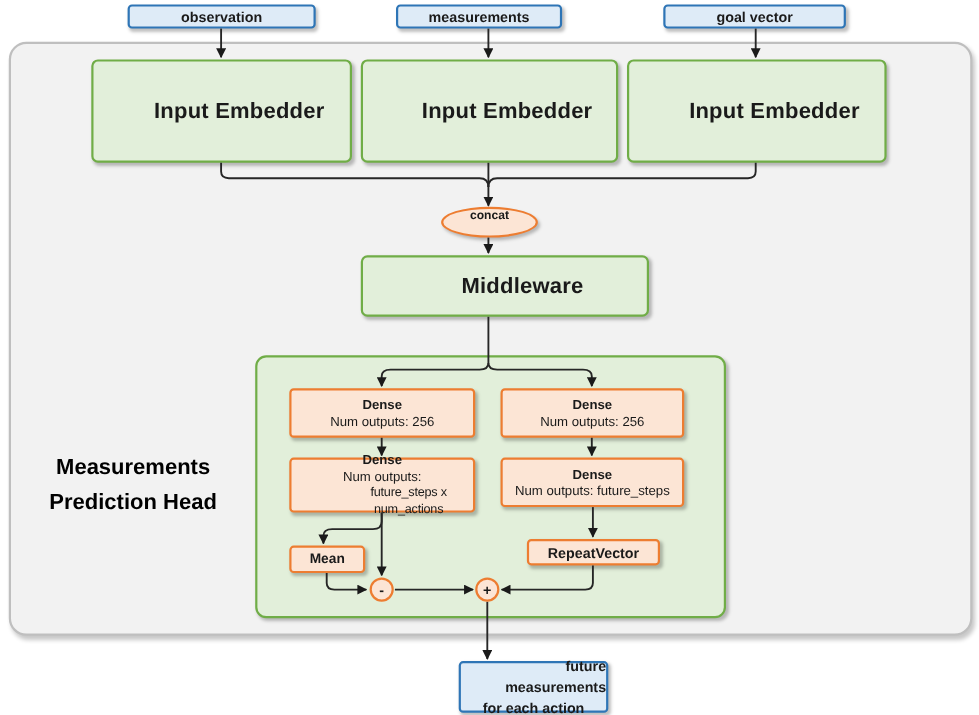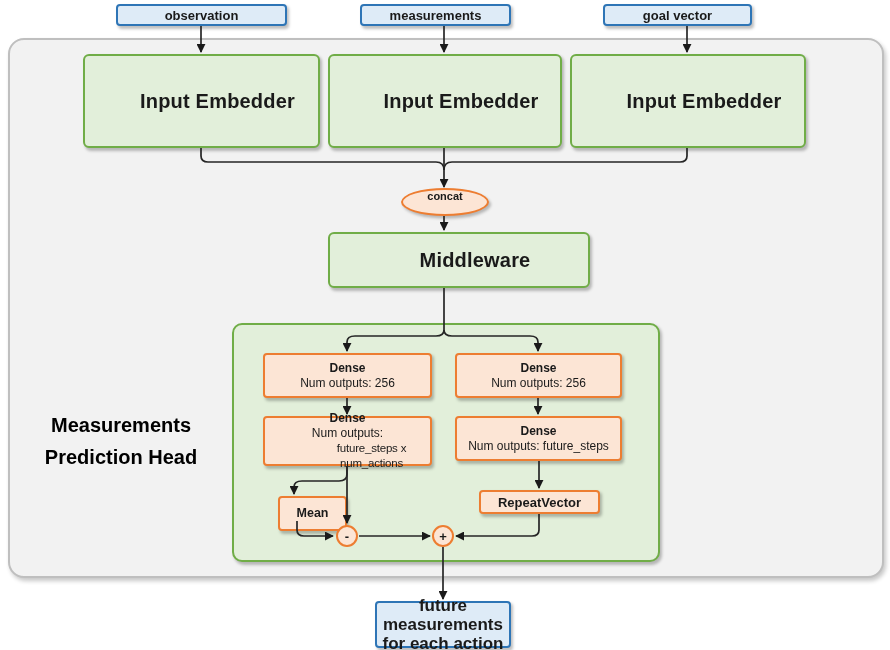--- a/index.html
+++ b/index.html
@@ -50,36 +50,36 @@
     background:var(--orange-fill);border:2.5px solid var(--orange-border);
     border-radius:50%;display:flex;align-items:center;justify-content:center;
     font-weight:bold;font-size:13px;line-height:1;z-index:6;
   }
   .head-title{
     font-weight:bold;font-size:20px;line-height:32px;text-align:center;color:#000;
   }
   .out-box{
     background:var(--blue-fill);border:2.5px solid var(--blue-border);
     border-radius:4px;display:flex;flex-direction:column;align-items:center;
-    justify-content:center;font-weight:bold;font-size:17px;line-height:19px;text-align:center;
+    justify-content:center;font-weight:bold;font-size:13px;line-height:19px;text-align:right;margin-left:42px;
   }
   #connectors{position:absolute;left:0;top:0;z-index:5;pointer-events:none;}
 </style>
 </head>
 <body>
 
 <div class="abs gray-container" style="left:8px;top:38px;width:876px;height:540px;"></div>
 
 <div class="abs box-blue shadow" style="left:116px;top:4px;width:171px;height:22px;">
   <span>observation</span>
 </div>
 <div class="abs box-blue shadow" style="left:360px;top:4px;width:151px;height:22px;">
   <span>measurements</span>
 </div>
-<div class="abs box-blue shadow" style="left:603px;top:4px;width:149px;height:22px;">
+<div class="abs box-blue shadow" style="left:603px;top:4px;width:166px;height:22px;">
   <span>goal vector</span>
 </div>
 
 <div class="abs box-green shadow" style="left:83px;top:54px;width:237px;height:94px;">
   <span>Input Embedder</span>
 </div>
 <div class="abs box-green shadow" style="left:328px;top:54px;width:234px;height:94px;">
   <span>Input Embedder</span>
 </div>
 <div class="abs box-green shadow" style="left:570px;top:54px;width:236px;height:94px;">
@@ -103,21 +103,21 @@
 
 <div class="abs box-orange shadow" style="left:263px;top:353px;width:169px;height:45px;">
   <div class="t">Dense</div>
   <div class="s">Num outputs: 256</div>
 </div>
 <div class="abs box-orange shadow" style="left:263px;top:416px;width:169px;height:50px;">
   <div class="t">Dense</div>
   <div class="s">Num outputs:</div>
   <div class="s small">future_steps x num_actions</div>
 </div>
-<div class="abs box-orange shadow" style="left:278px;top:496px;width:69px;height:35px;">
+<div class="abs box-orange shadow" style="left:263px;top:496px;width:69px;height:25px;">
   <div class="t" style="font-size:12.5px">Mean</div>
 </div>
 
 <div class="abs box-orange shadow" style="left:455px;top:353px;width:167px;height:45px;">
   <div class="t">Dense</div>
   <div class="s">Num outputs: 256</div>
 </div>
 <div class="abs box-orange shadow" style="left:455px;top:416px;width:167px;height:45px;">
   <div class="t">Dense</div>
   <div class="s">Num outputs: future_steps</div>

